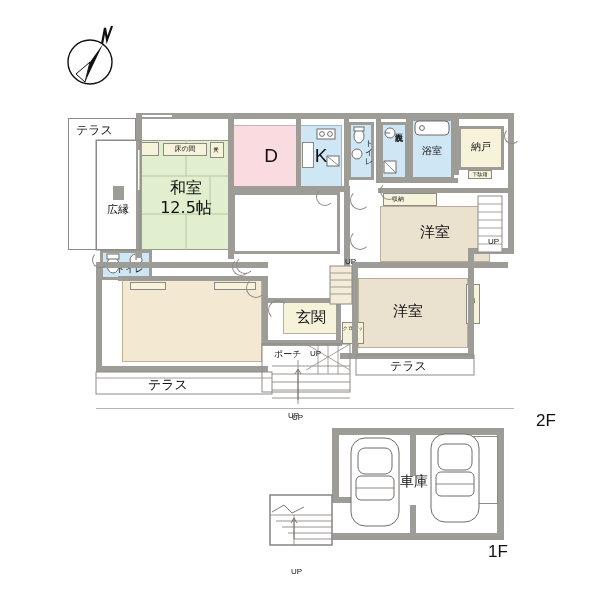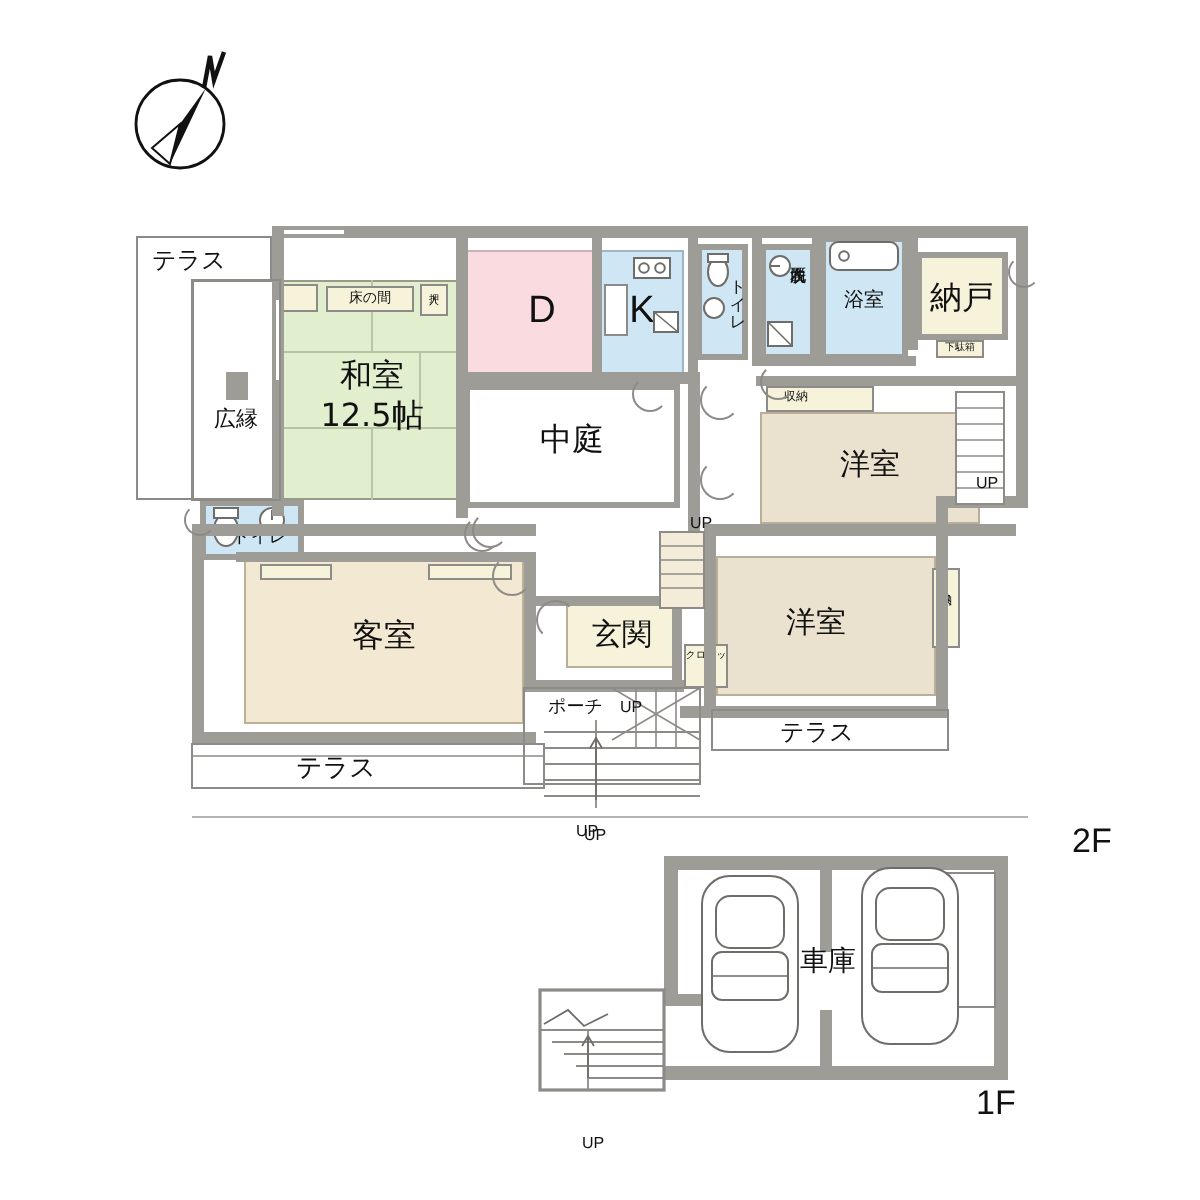--- a/index.html
+++ b/index.html
@@ -78,21 +78,20 @@
     <rect x="1" y="1" width="18" height="10" fill="#fff" stroke="#6f6d6a" stroke-width="1"></rect>
     <circle cx="6" cy="6" r="2.4" fill="none" stroke="#6f6d6a" stroke-width="1"></circle>
     <circle cx="14" cy="6" r="2.4" fill="none" stroke="#6f6d6a" stroke-width="1"></circle>
   </svg>
   <svg style="left:326px;top:155px;" width="14" height="12">
     <rect x="1" y="1" width="12" height="10" fill="#fff" stroke="#6f6d6a" stroke-width="1"></rect>
     <line x1="1" y1="1" x2="13" y2="11" stroke="#6f6d6a" stroke-width="0.8"></line>
   </svg>
 
   <div class="box" style="left:232px;top:192px;width:108px;height:62px;background:#ffffff;border:3px solid #9e9c97;"></div>
-  <span class="lbl lbl-jp ctr" style="left:232px;top:212px;width:108px;font-size:16px;">中庭</span>
 
   <div class="box" style="left:348px;top:122px;width:26px;height:58px;background:#cfe7f5;border:3px solid #9e9c97;"></div>
   <span class="lbl lbl-jp vert" style="left:364px;top:134px;font-size:8px;">トイレ</span>
   <svg style="left:351px;top:126px;" width="18" height="18">
     <ellipse cx="8" cy="10" rx="5" ry="7" fill="#fff" stroke="#6f6d6a" stroke-width="1"></ellipse>
     <rect x="3" y="1" width="10" height="4" fill="#fff" stroke="#6f6d6a" stroke-width="1"></rect>
   </svg>
   <svg style="left:350px;top:148px;" width="14" height="12">
     <circle cx="7" cy="6" r="5" fill="#fff" stroke="#6f6d6a" stroke-width="1"></circle>
   </svg>
@@ -109,39 +108,38 @@
   </svg>
 
   <div class="box" style="left:410px;top:118px;width:44px;height:62px;background:#cfe7f5;border:3px solid #9e9c97;"></div>
   <span class="lbl lbl-jp ctr" style="left:410px;top:146px;width:44px;font-size:10px;">浴室</span>
   <svg style="left:414px;top:120px;" width="36" height="16">
     <rect x="1" y="1" width="34" height="14" rx="4" fill="#fff" stroke="#6f6d6a" stroke-width="1"></rect>
     <circle cx="8" cy="8" r="2.4" fill="none" stroke="#6f6d6a" stroke-width="1"></circle>
   </svg>
 
   <div class="box" style="left:458px;top:126px;width:46px;height:44px;background:#f6f3da;border:3px solid #9e9c97;"></div>
-  <span class="lbl lbl-jp ctr" style="left:458px;top:142px;width:46px;font-size:16px;font-family:Liberation Serif, serif;">納戸</span>
+  <span class="lbl lbl-jp ctr" style="left:458px;top:142px;width:46px;font-size:10px;font-family:Liberation Serif, serif;">納戸</span>
 
   <div class="box" style="left:468px;top:170px;width:24px;height:9px;background:#f6f3da;"></div>
   <span class="lbl lbl-jp ctr" style="left:468px;top:172px;width:24px;font-size:5px;">下駄箱</span>
 
   <div class="box" style="left:383px;top:193px;width:54px;height:13px;background:#f6f3da;"></div>
   <span class="lbl lbl-jp ctr" style="left:383px;top:196px;width:30px;font-size:6px;">収納</span>
 
   <div class="room" style="left:380px;top:206px;width:110px;height:56px;background:#eae2cf;border:1px solid #b8ae99;"></div>
   <span class="lbl lbl-jp ctr" style="left:380px;top:225px;width:110px;font-size:15px;">洋室</span>
 
   <div class="room" style="left:358px;top:278px;width:110px;height:70px;background:#eae2cf;border:1px solid #b8ae99;"></div>
   <span class="lbl lbl-jp ctr" style="left:358px;top:304px;width:100px;font-size:15px;">洋室</span>
 
   <div class="box" style="left:466px;top:284px;width:14px;height:40px;background:#f6f3da;"></div>
   <span class="lbl lbl-jp vert" style="left:469px;top:292px;font-size:6px;">収納</span>
 
   <div class="room" style="left:122px;top:280px;width:140px;height:82px;background:#f3e9d2;border:1px solid #bdb294;"></div>
-  <span class="lbl lbl-jp ctr" style="left:122px;top:310px;width:140px;font-size:16px;">客室</span>
   <div class="box" style="left:130px;top:282px;width:36px;height:8px;background:#f6f3da;"></div>
   <div class="box" style="left:214px;top:282px;width:42px;height:8px;background:#f6f3da;"></div>
 
   <div class="room" style="left:283px;top:302px;width:56px;height:32px;background:#f6f3da;border:1px solid #b8ae99;"></div>
   <span class="lbl lbl-jp ctr" style="left:283px;top:310px;width:56px;font-size:15px;">玄関</span>
 
   <div class="box" style="left:342px;top:322px;width:22px;height:22px;background:#f6f3da;"></div>
   <span class="lbl lbl-jp ctr" style="left:342px;top:325px;width:22px;font-size:5px;line-height:1.5;white-space:normal;">クロゼット</span>
 
   <span class="lbl lbl-jp" style="left:274px;top:350px;font-size:9px;">ポーチ</span>

